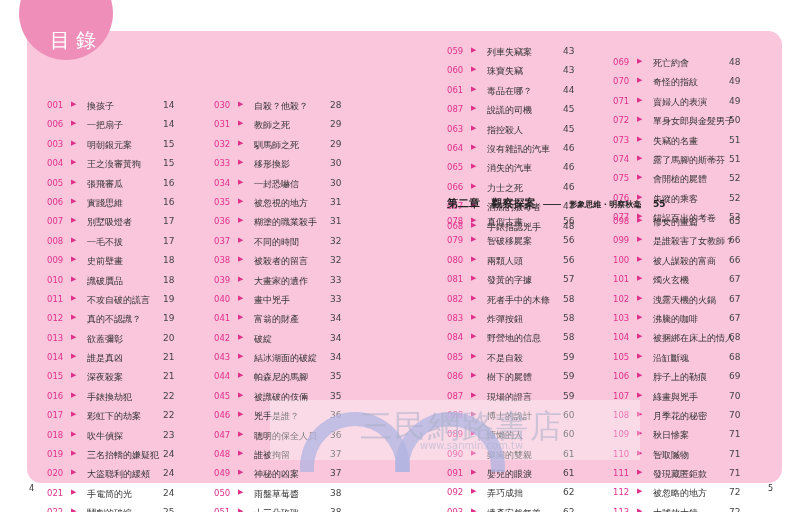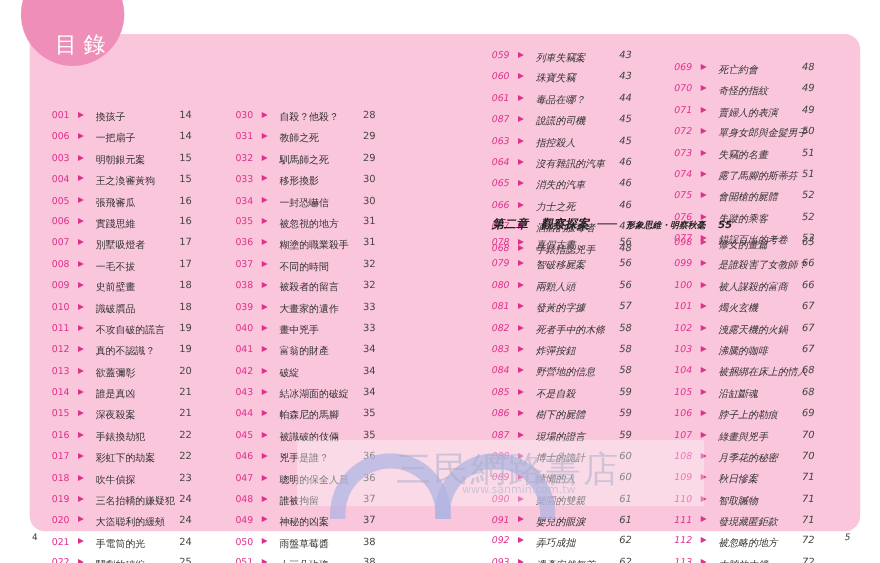--- a/index.html
+++ b/index.html
@@ -1,20 +1,20 @@
 <!DOCTYPE html>
 <html><head>
   <meta charset="utf-8">
   <style>
     * { box-sizing: border-box; margin: 0; padding: 0; }
     html, body { width: 800px; height: 512px; background: #ffffff; overflow: hidden; }
     body { position: relative; font-family: "DejaVu Sans", "Liberation Sans", sans-serif; color: #333; }
     .page { position: absolute; top: 0; width: 400px; height: 440px; }
     .page-left { left: 0; }
-    .page-right { left: 400px; font-style: italic; }
+    .page-right { left: 400px; }
     .panel-left {
       position: absolute; left: 27px; top: 31px; width: 373px; height: 452px;
       background: #f9c6dc; border-radius: 0 0 0 14px;
     }
     .panel-right {
       position: absolute; left: 0; top: 31px; width: 382px; height: 452px;
       background: #f9c6dc; border-radius: 0 14px 14px 0;
     }
     .title-circle-inner {
       position: absolute; left: 19px; top: -34px; width: 94px; height: 94px;

